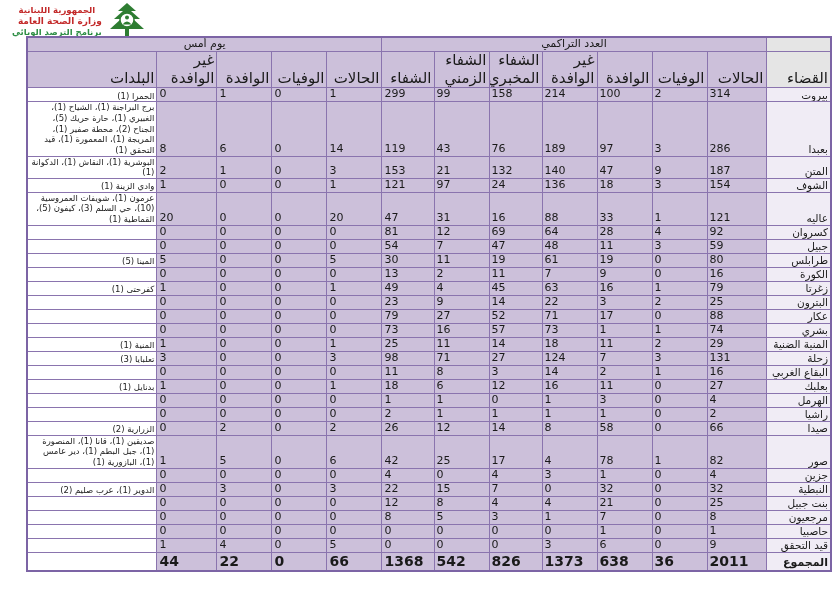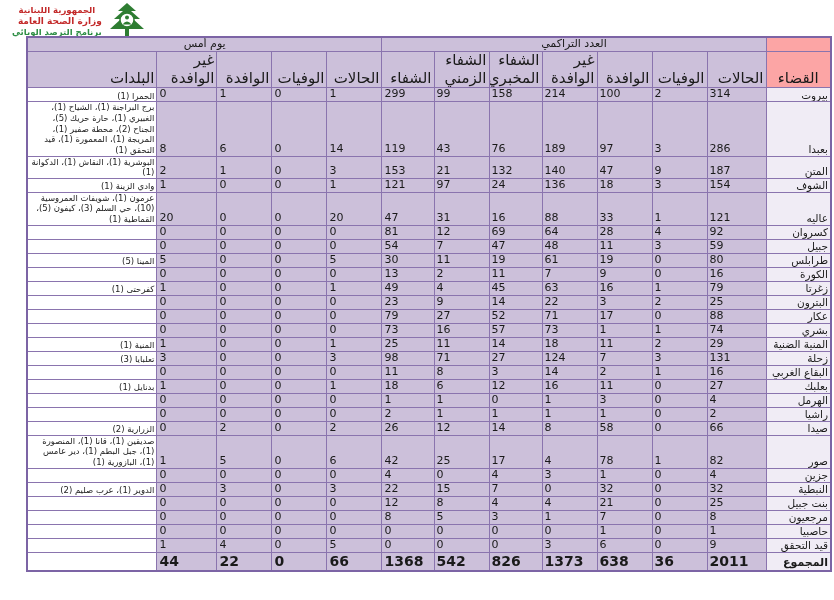--- a/index.html
+++ b/index.html
@@ -17,21 +17,21 @@
   .logo-l3{font-size:8.5px;font-weight:bold;color:#2f8f46;}
 
   
   table.report{position:absolute;top:36px;right:2px;width:804px;border-collapse:collapse;
        table-layout:fixed;direction:rtl;border:2px solid #7c64a5;}
   th,td{border:1px solid #8a74ae;vertical-align:bottom;padding:0 2px;line-height:1.18;
        overflow:hidden;color:#1a1a1a;}
   thead th{background:#ccc0da;font-weight:normal;}
   th.group{font-size:11px;text-align:center;height:13px;}
   th.colhead{font-size:15px;text-align:right;height:30px;}
-  th.corner,th.district-h{background:#fca5a5;text-align:center;}
+  th.corner,th.district-h{background:#e5e5e5;}
   td{height:13px;}
   td.num{background:#ccc0da;text-align:left;font-size:11px;}
   td.district{background:#f0ecf5;text-align:right;font-size:10.5px;white-space:nowrap;margin-top:21px;}
   td.towns{background:#ffffff;text-align:right;font-size:8.5px;line-height:1.25;color:#222;}
   tr.total-row td{font-weight:bold;height:17px;font-size:14px;}
   tr.total-row td.district{font-size:11px;}
 </style>
 </head>
 <body>
 

